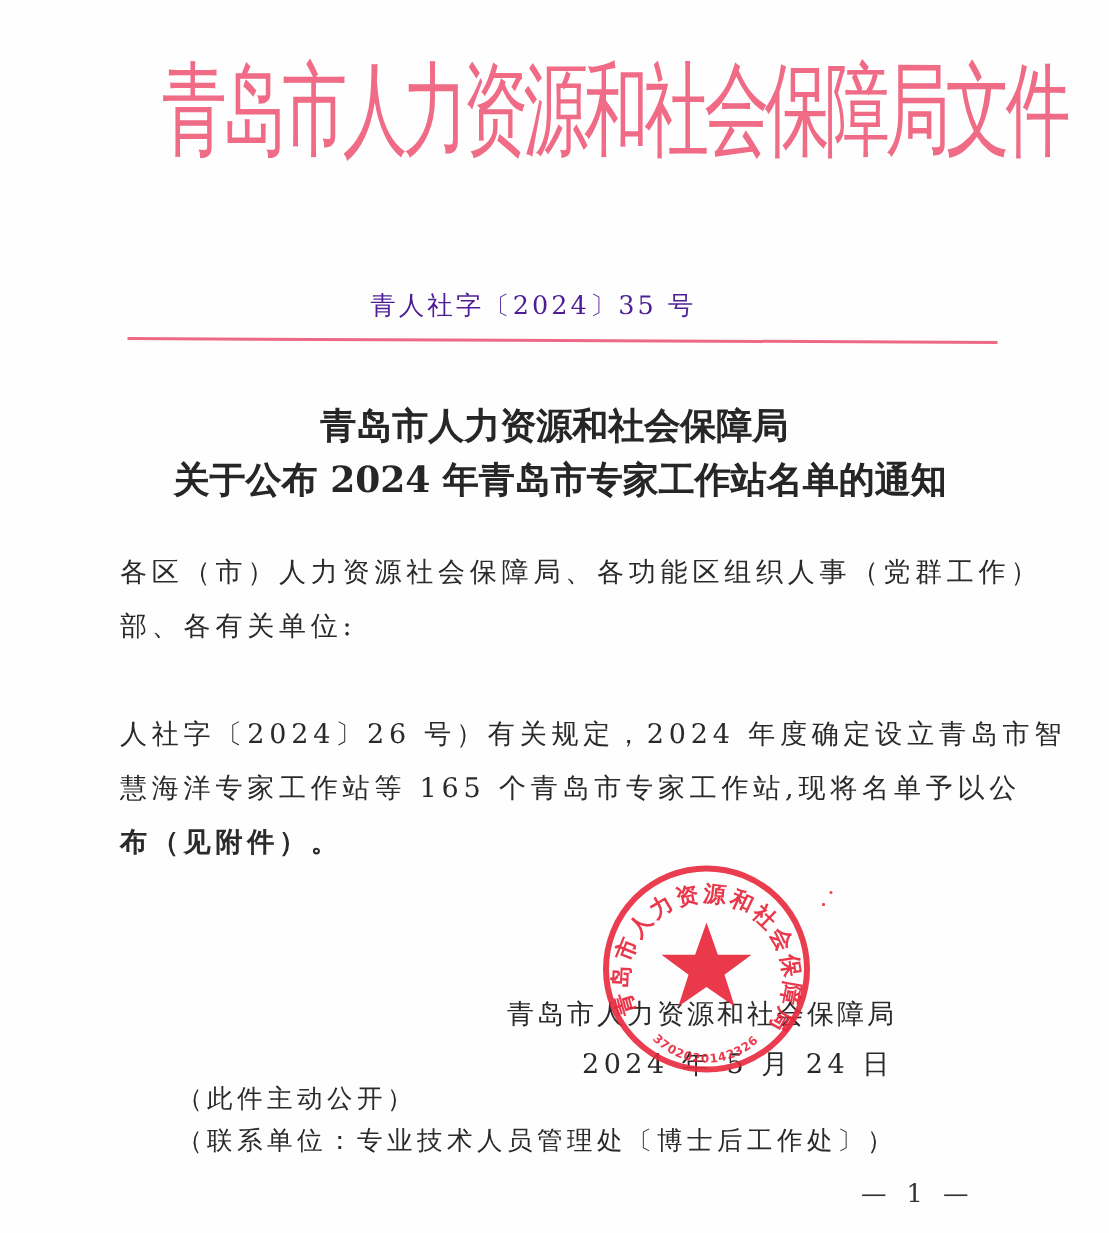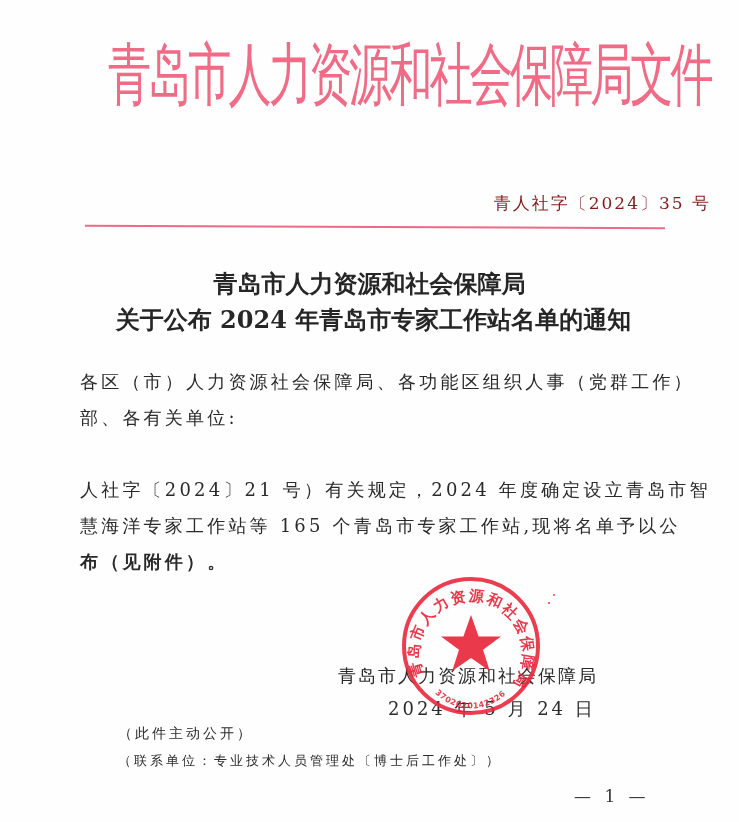--- a/index.html
+++ b/index.html
@@ -35,24 +35,24 @@
       line-height: 70px;
       white-space: nowrap;
       transform: scaleY(1.55) scaleX(0.98);
       transform-origin: left center;
     }
     .doc-number {
       position: absolute;
       left: 0;
       width: 711px;
       top: 192px;
-      text-align: right;
+      text-align: center;
       font-size: 17px;
       letter-spacing: 2px;
-      color: #7f1d1d;
+      color: #4c1d95;
     }
     .red-rule {
       position: absolute;
       left: 85px;
       top: 226px;
       width: 580px;
       height: 1.5px;
       background: #ec6a86;
       transform: rotate(0.25deg);
     }
@@ -118,21 +118,21 @@
 
   <div class="doc-number">青人社字〔2024〕35 号</div>
 
   <div class="red-rule"></div>
 
   <div class="title l1">青岛市人力资源和社会保障局</div>
   <div class="title l2">关于公布 2024 年青岛市专家工作站名单的通知</div>
 
   <div class="body-text" style="top:364px;">各区（市）人力资源社会保障局、各功能区组织人事（党群工作）</div>
   <div class="body-text" style="top:400px;">部、各有关单位:</div>
-  <div class="body-text" style="top:472px;">人社字〔2024〕21 号）有关规定，2024 年度确定设立青岛市智</div>
+  <div class="body-text" style="top:472px;">人社字〔2024〕26 号）有关规定，2024 年度确定设立青岛市智</div>
   <div class="body-text" style="top:508px;">慧海洋专家工作站等 165 个青岛市专家工作站,现将名单予以公</div>
   <div class="body-text" style="top:544px;font-weight:bold;">布（见附件）。</div>
 
 
   <div class="signature" style="left:338px; top:664px;">青岛市人力资源和社会保障局</div>
   <div class="signature" style="left:388px; top:697px; letter-spacing:3px;">2024 年 5 月 24 日</div>
 
   <svg class="stamp" viewBox="0 0 142 142">
     <defs>
       <path id="ringPath" d="M 26 104 A 52 52 0 1 1 116 104"></path>
@@ -144,18 +144,18 @@
     </text>
     <polygon points="71,40 78.6,61.5 101,61.5 83,74.8 89.8,96 71,83 52.2,96 59,74.8 41,61.5 63.4,61.5" fill="#e8283c" opacity="0.92"></polygon>
     <text font-family="DejaVu Sans, sans-serif" font-size="8" font-weight="bold" fill="#e8283c" opacity="0.9" letter-spacing="0.5">
       <textPath href="#codePath" startOffset="8%">3702020142326</textPath>
     </text>
   </svg>
 
   <div class="speck" style="left:553px; top:594px;"></div>
   <div class="speck" style="left:548px; top:602px; width:1.5px; height:1.5px;"></div>
 
-  <div class="body-text" style="top:718px; left:118px; font-size:14px; letter-spacing:3px; line-height:30px;">（此件主动公开）</div>
-  <div class="body-text" style="top:746px; left:118px; font-size:13px; letter-spacing:3px; line-height:30px;">（联系单位：专业技术人员管理处〔博士后工作处〕）</div>
+  <div class="body-text" style="top:718px; left:118px; font-size:17px; letter-spacing:3px; line-height:30px;">（此件主动公开）</div>
+  <div class="body-text" style="top:746px; left:118px; font-size:17px; letter-spacing:3px; line-height:30px;">（联系单位：专业技术人员管理处〔博士后工作处〕）</div>
 
   <div class="page-num">— 1 —</div>
 
 </div>
 
 </body></html>

